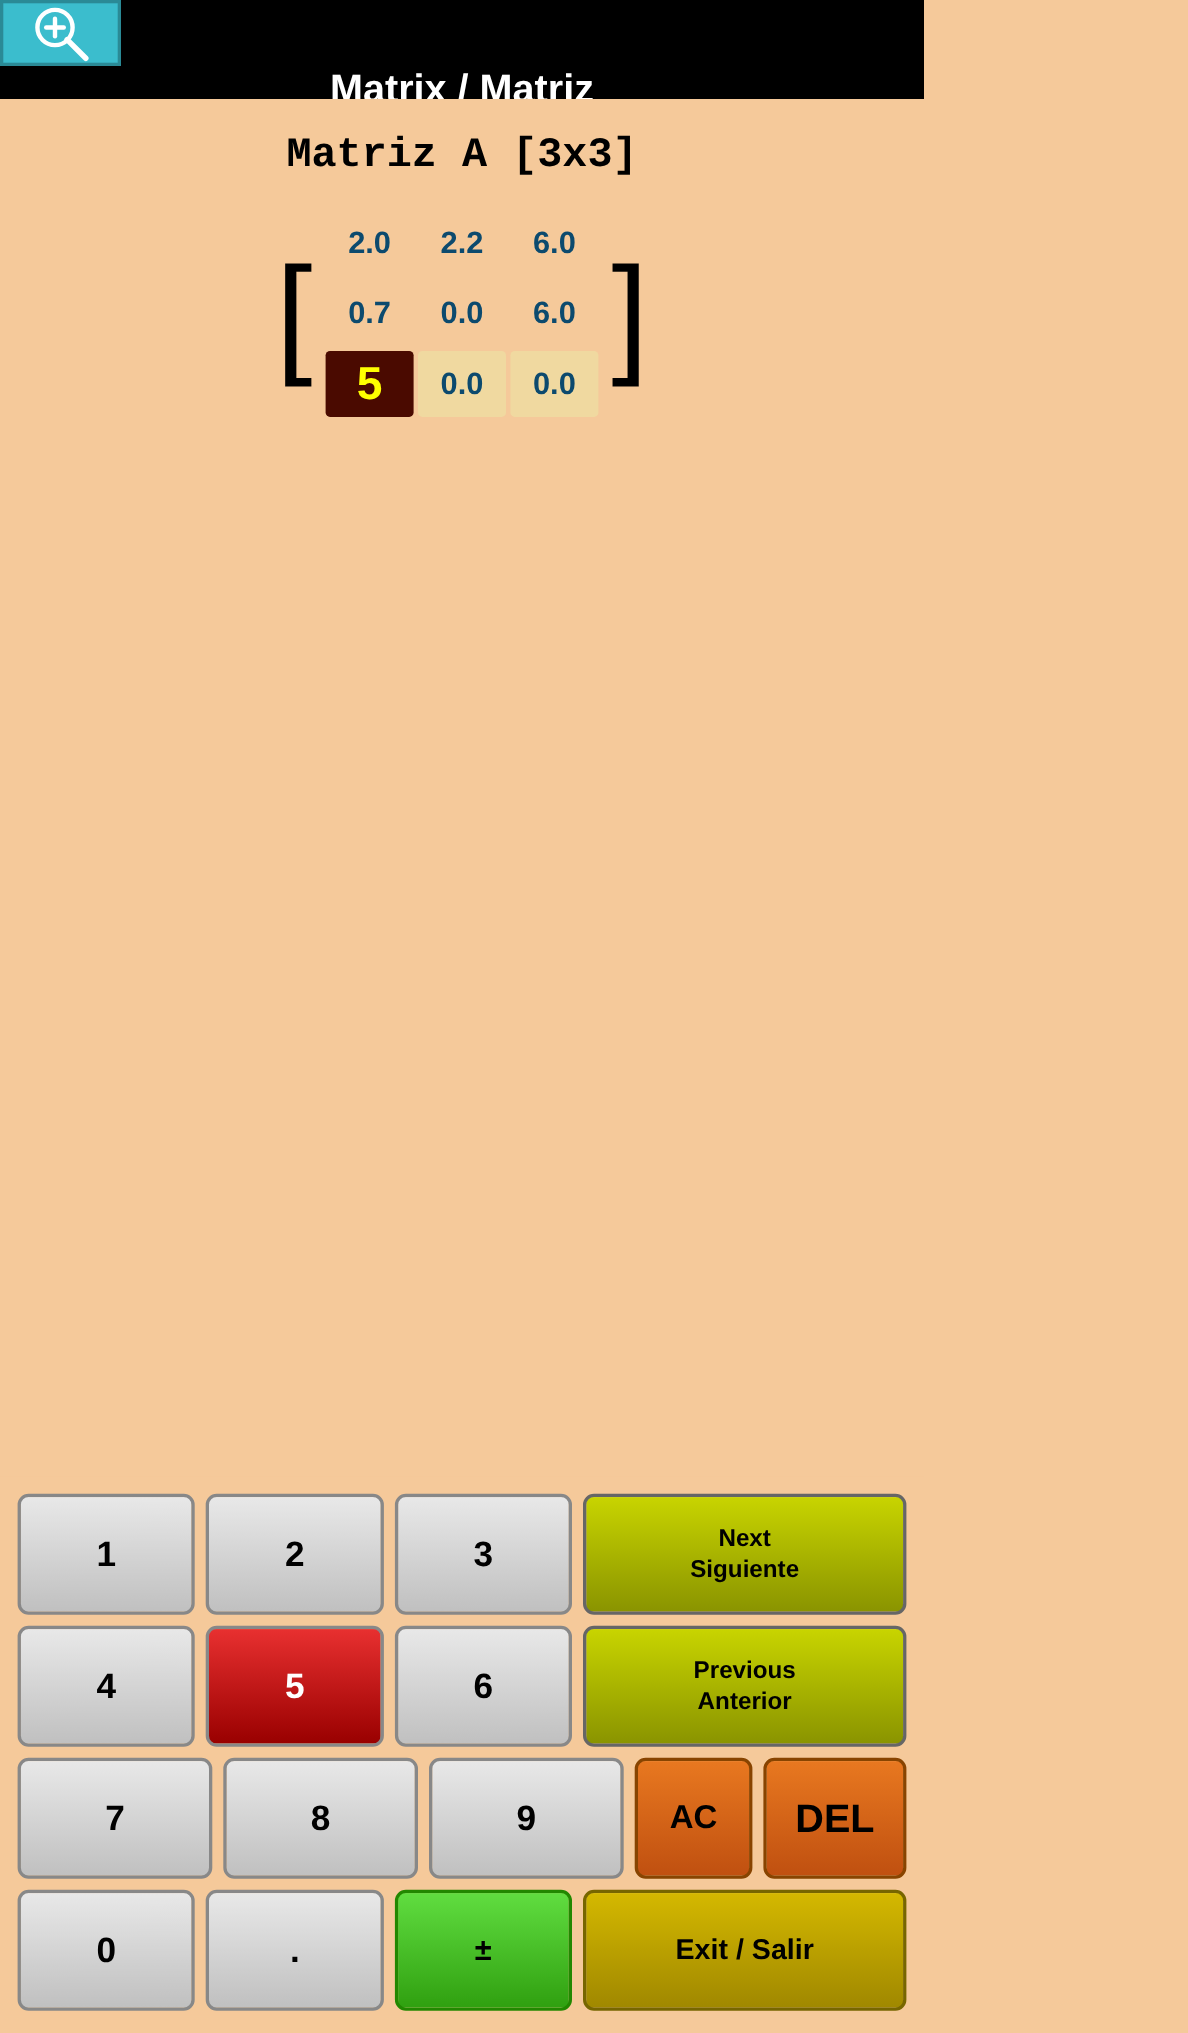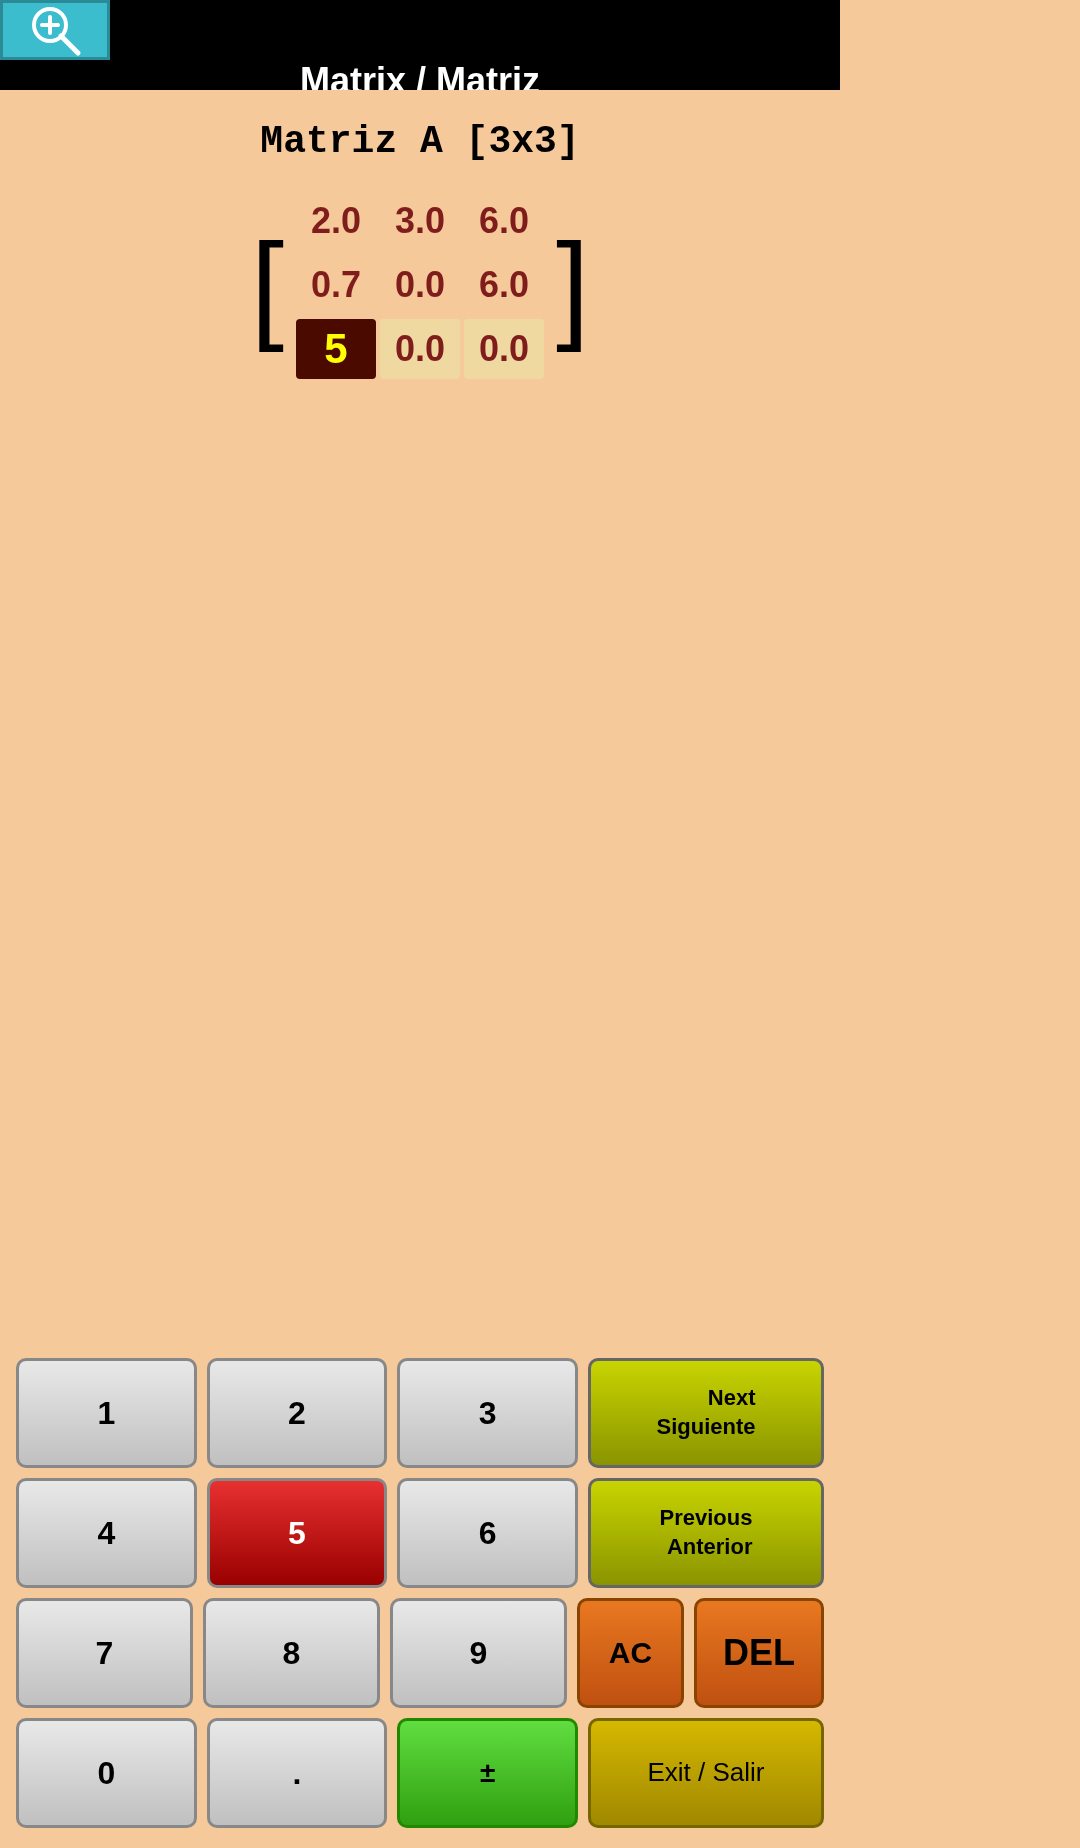--- a/index.html
+++ b/index.html
@@ -96,23 +96,23 @@
       grid-template-columns: repeat(3, 80px);
       grid-template-rows: repeat(3, 60px);
       gap: 4px;
       padding: 8px;
     }
 
     .matrix-cell {
       display: flex;
       align-items: center;
       justify-content: center;
-      font-size: 36px;
-      font-weight: bold;
-      color: #7f1d1d;
+      font-size: 28px;
+      font-weight: bold;
+      color: #0c4a6e;
       border-radius: 4px;
     }
 
     .matrix-cell.highlighted {
       background: #f0d9a0;
     }
 
     .matrix-cell.active {
       background: #4a0a00;
       color: #ffff00;
@@ -151,25 +151,25 @@
       color: #000;
       min-width: 0;
     }
 
     .key-num.red-active {
       background: linear-gradient(180deg, #e83030 0%, #990000 100%);
       color: #fff;
     }
 
     .key-nav {
-      width: 236px;
+      width: 294px;
       flex-shrink: 0;
       font-size: 22px;
       font-weight: bold;
-      text-align: right;
+      text-align: center;
       line-height: 1.3;
     }
 
     .key-next {
       background: linear-gradient(180deg, #c8d400 0%, #8a9400 100%);
       color: #000;
       border-color: #666;
     }
 
     .key-prev {
@@ -200,21 +200,21 @@
       background: linear-gradient(180deg, #60dd40 0%, #30a010 100%);
       color: #000;
       border-color: #228800;
       font-size: 28px;
     }
 
     .key-exit {
       background: linear-gradient(180deg, #d4b800 0%, #a08800 100%);
       color: #000;
       font-size: 26px;
-      font-weight: normal;
+      font-weight: bold;
       border-color: #776600;
     }
   </style>
 </head>
 <body>
 
 <div class="header">
   <div class="header-zoom-btn">
     <svg viewBox="0 0 54 54" fill="none" xmlns="http://www.w3.org/2000/svg">
       <circle cx="22" cy="22" r="16" stroke="white" stroke-width="4" fill="none"></circle>
@@ -236,21 +236,21 @@
 </div>
 
 <div class="main-content">
   <div class="matrix-title">Matriz A [3x3]</div>
 
   <div class="matrix-wrapper">
     <div class="matrix-bracket-left">[</div>
     <div class="matrix-grid">
 
       <div class="matrix-cell">2.0</div>
-      <div class="matrix-cell">3.0</div>
+      <div class="matrix-cell">2.2</div>
       <div class="matrix-cell">6.0</div>
 
       <div class="matrix-cell">0.7</div>
       <div class="matrix-cell">0.0</div>
       <div class="matrix-cell">6.0</div>
 
       <div class="matrix-cell active">5</div>
       <div class="matrix-cell highlighted">0.0</div>
       <div class="matrix-cell highlighted">0.0</div>
     </div>

